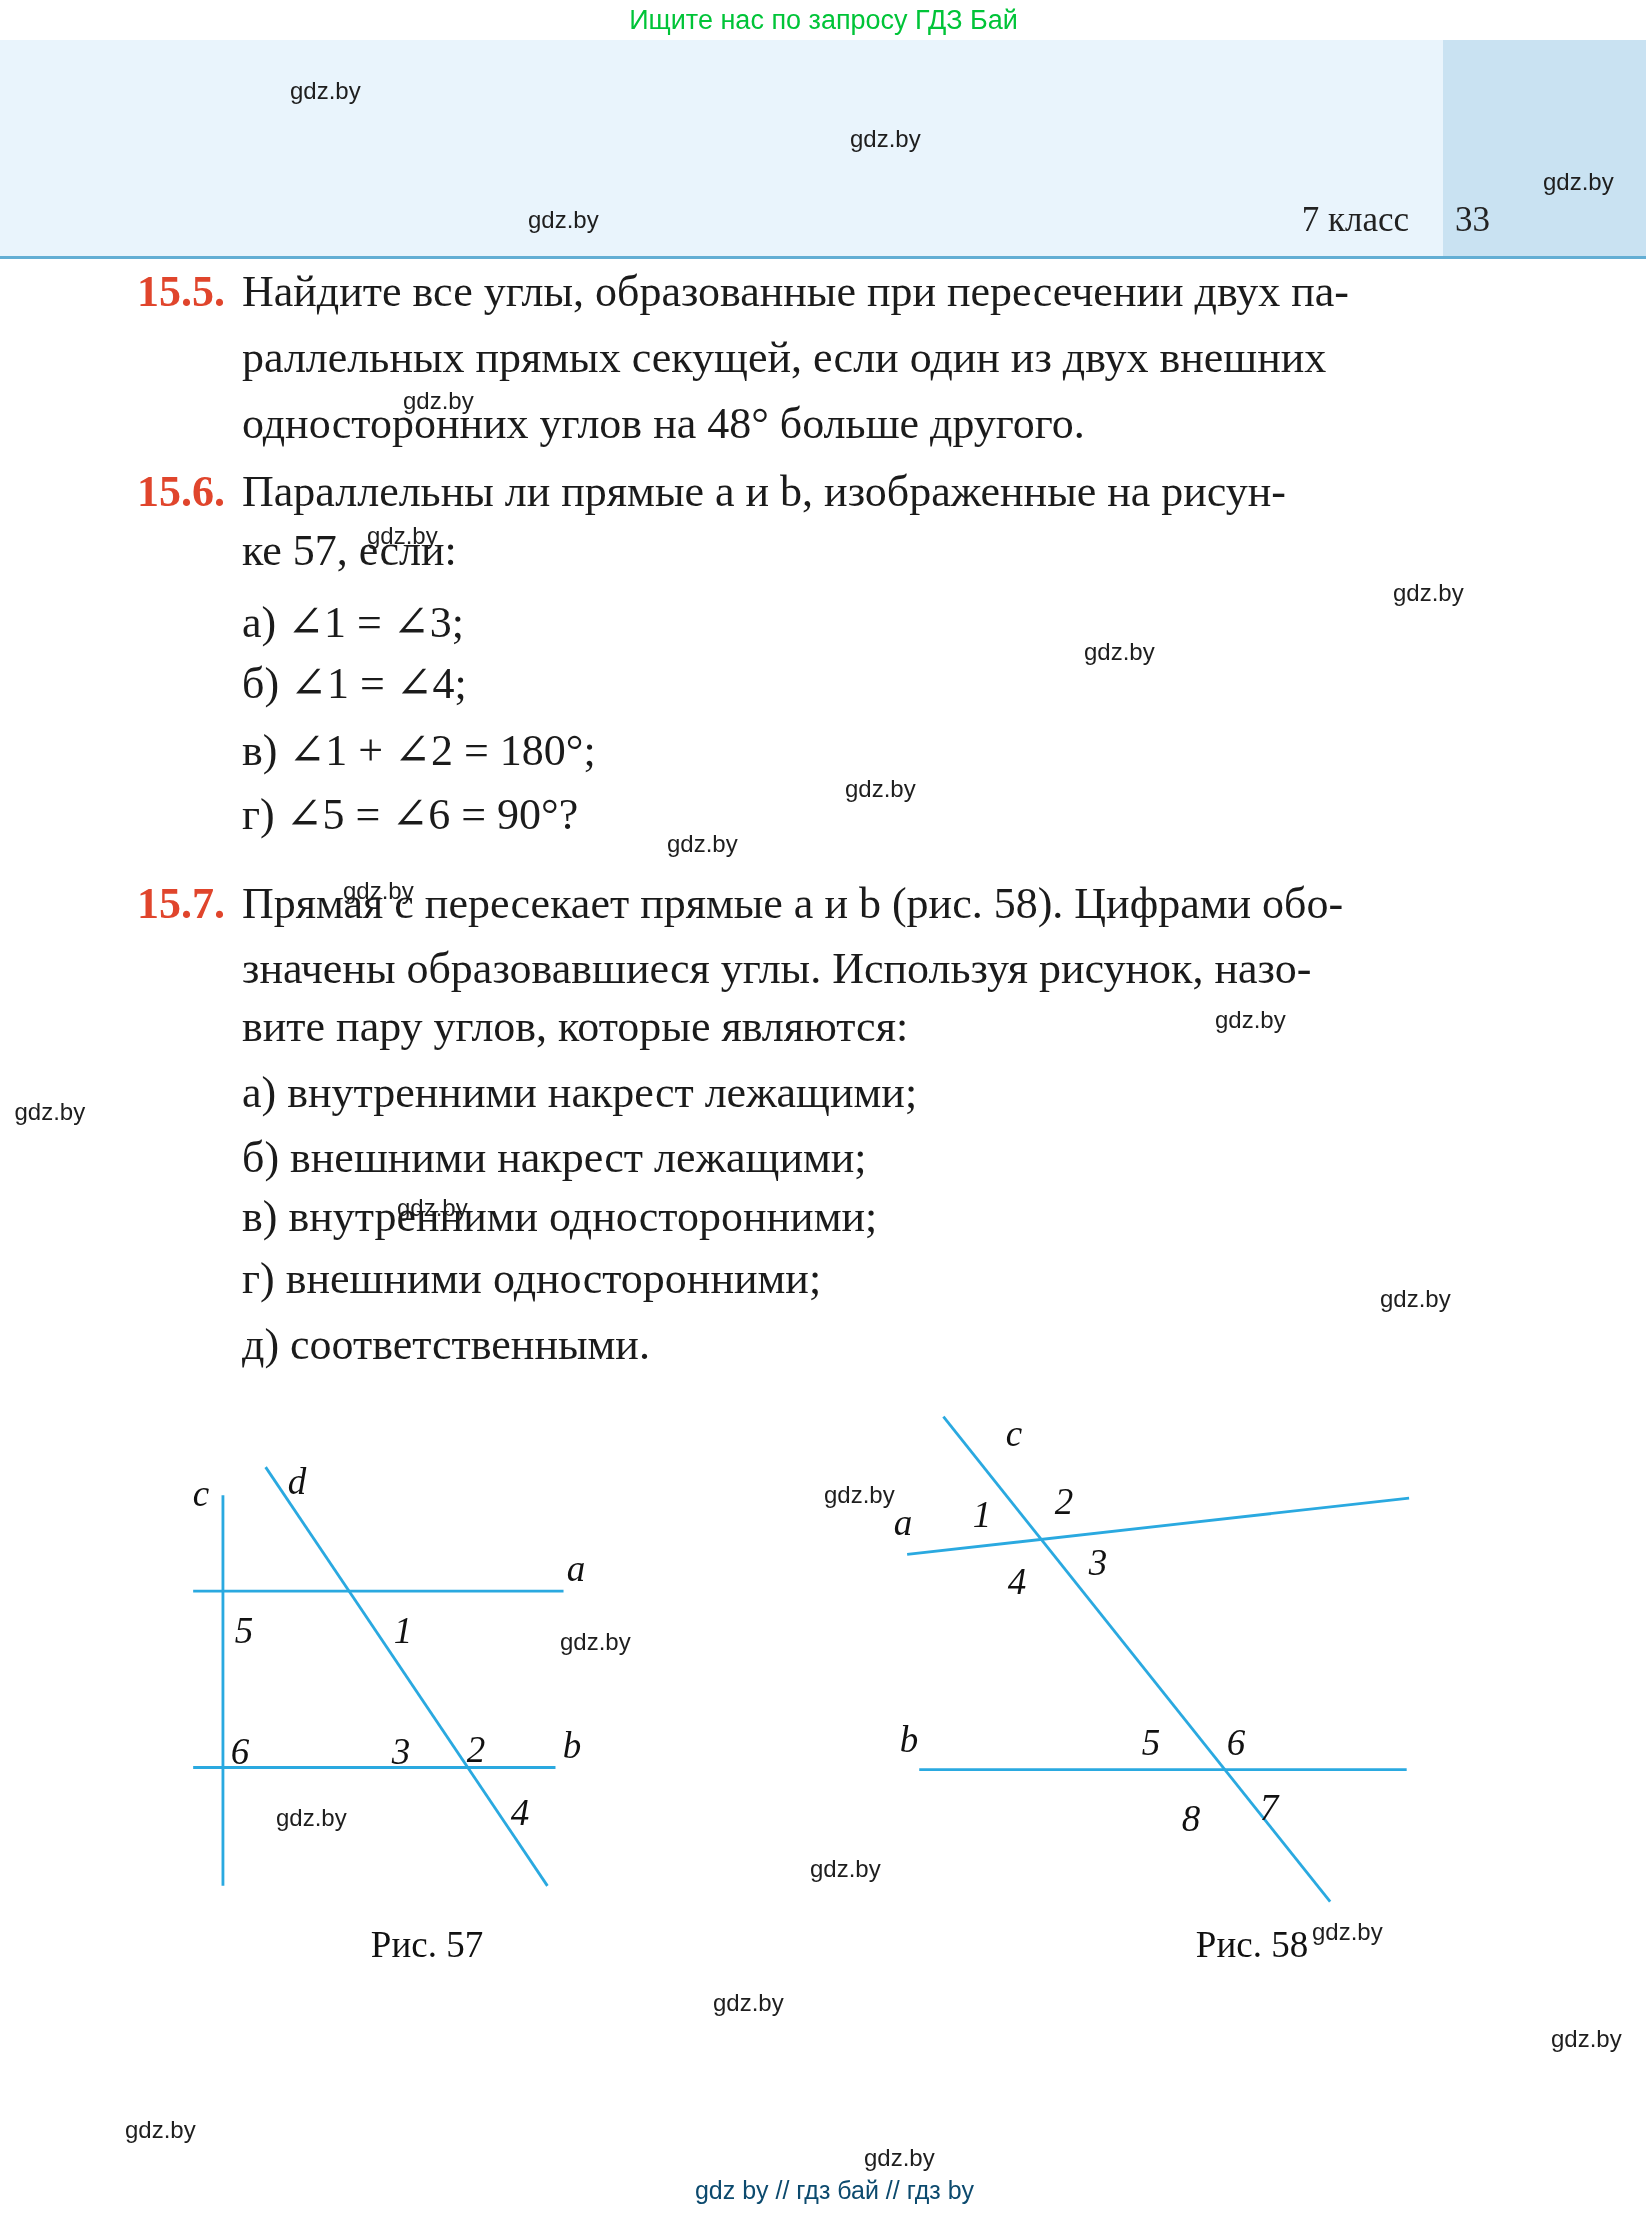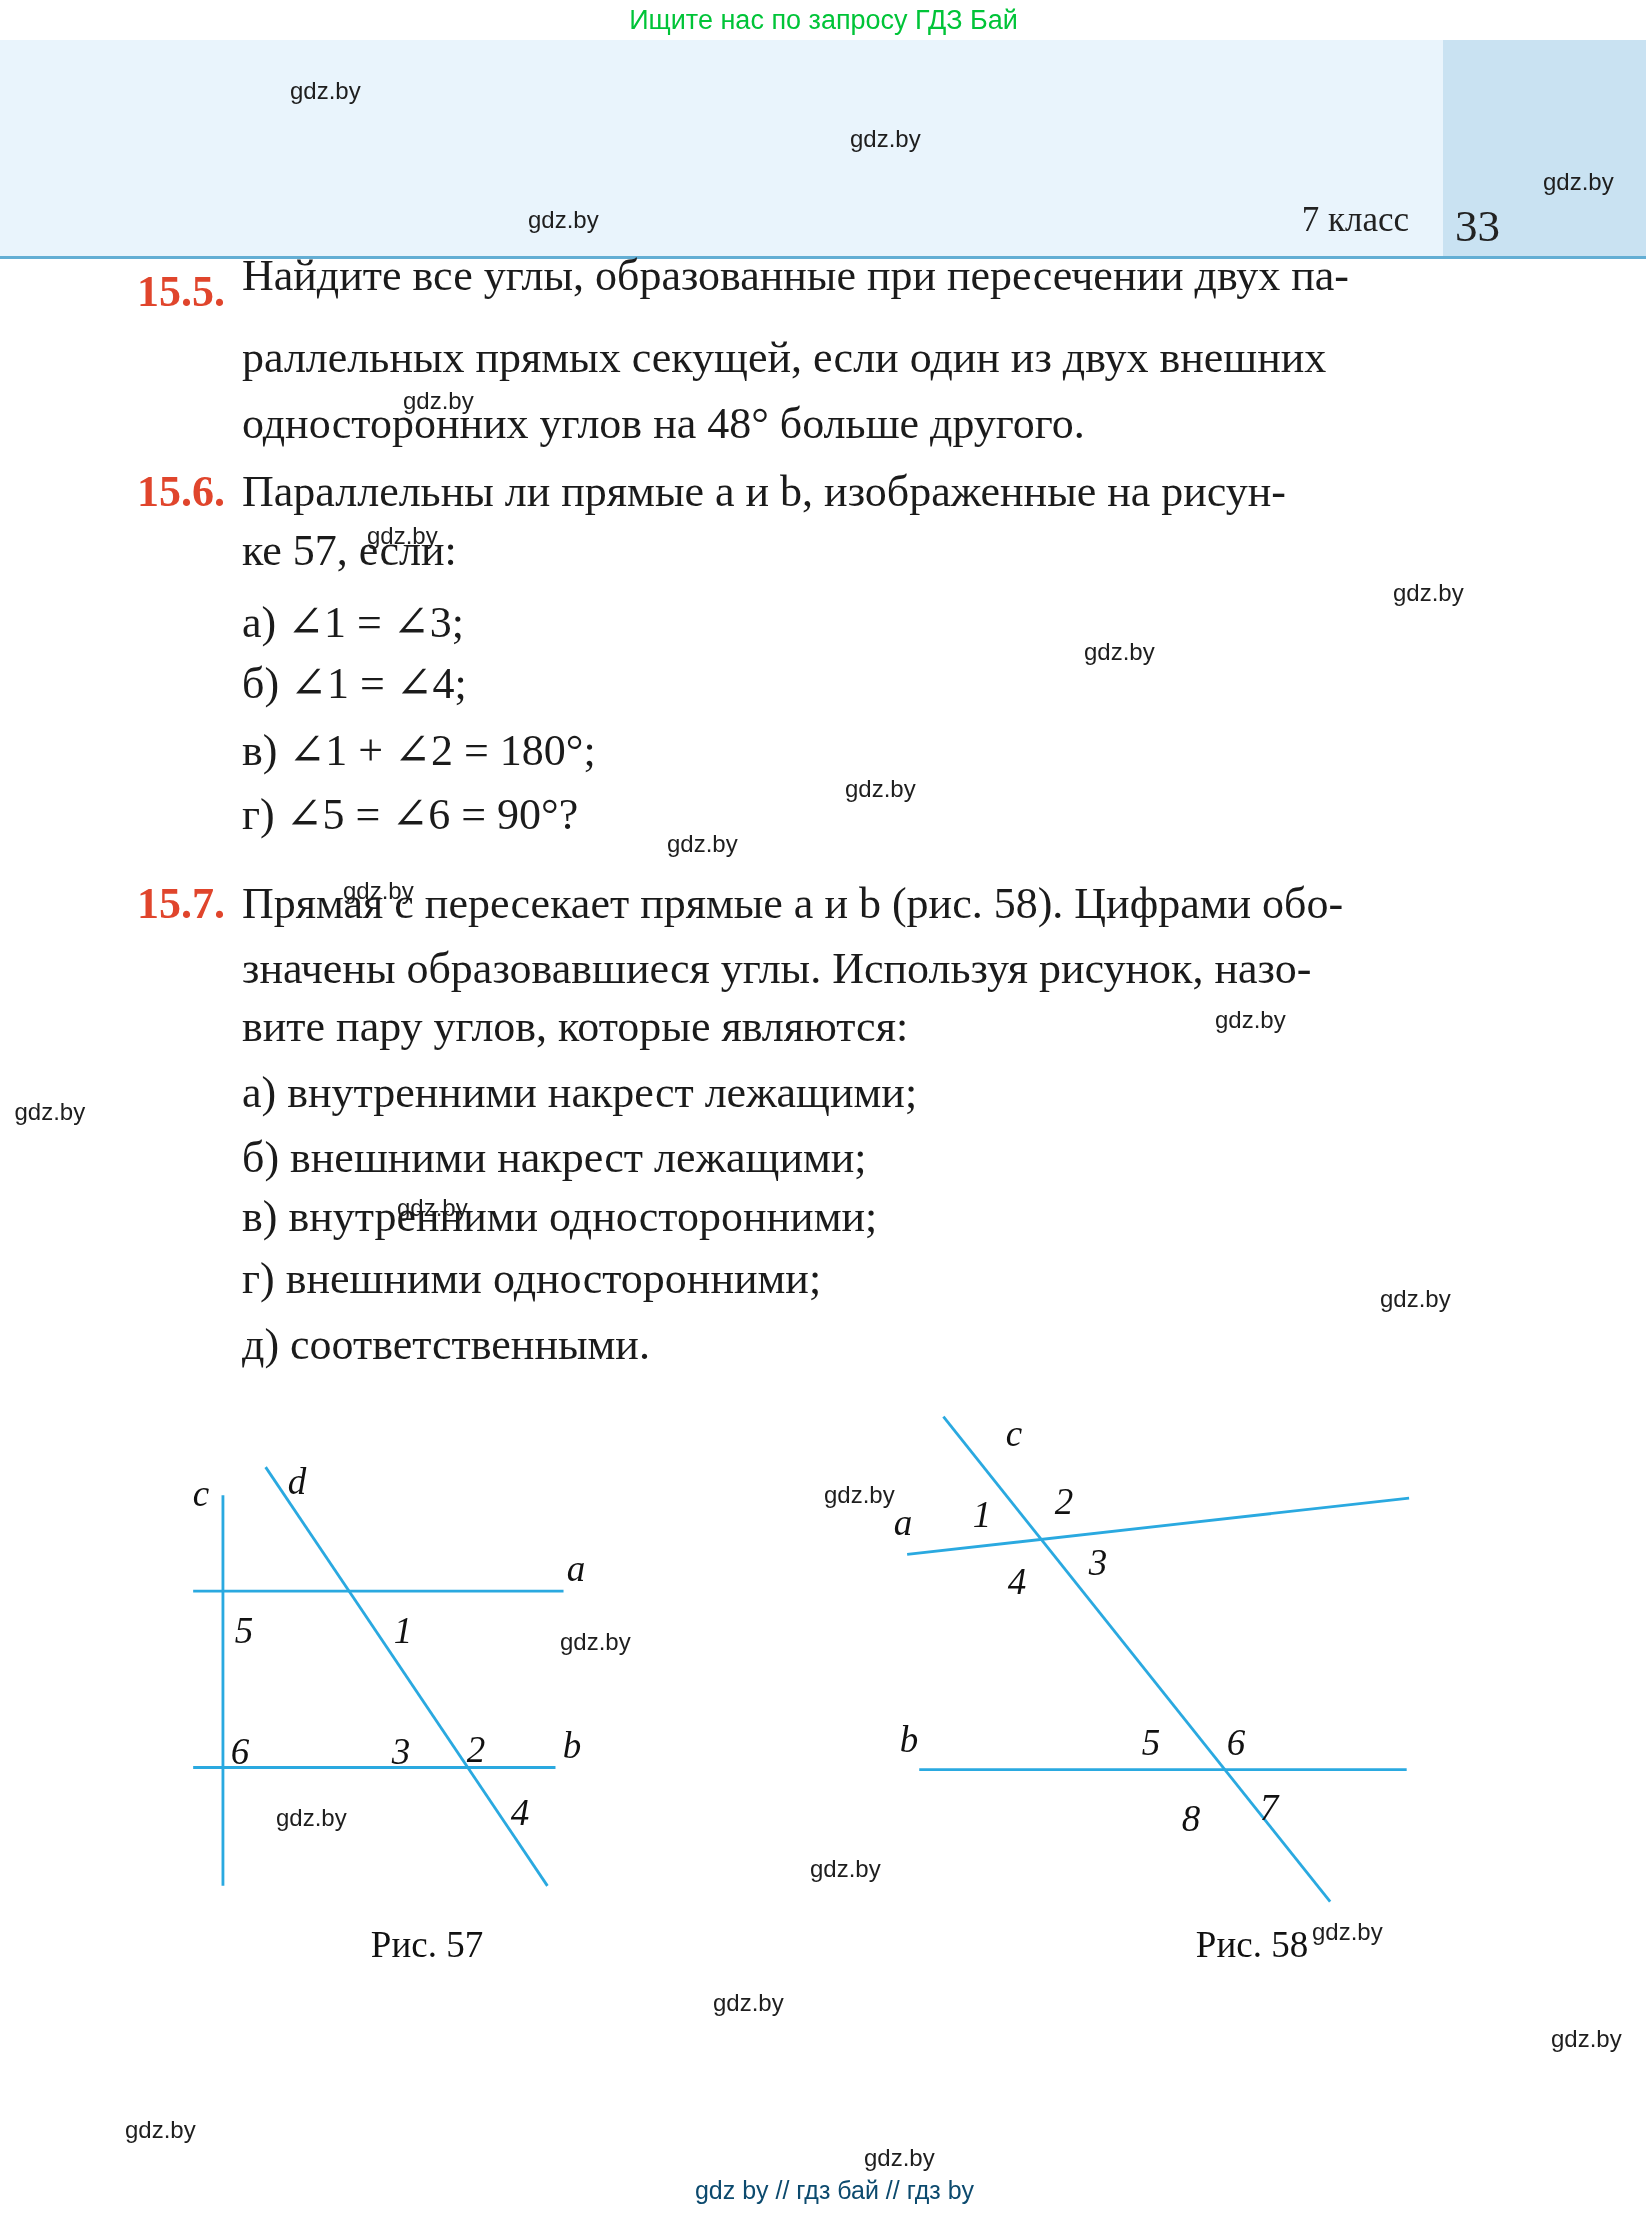--- a/index.html
+++ b/index.html
@@ -7,21 +7,21 @@
     position:relative;width:1647px;height:2216px;background:#ffffff;
     font-family:"Liberation Serif","DejaVu Serif",serif;color:#1b1b1b;overflow:hidden;
   }
   .banner{
     position:absolute;top:4.8px;left:0;width:100%;text-align:center;
     font-family:"Liberation Sans","DejaVu Sans",sans-serif;font-size:27px;color:#00c438;
   }
   .header-band{position:absolute;top:40px;left:0;width:1647px;height:216px;background:#e9f4fc;}
   .page-box{position:absolute;top:40px;left:1443px;width:204px;height:216px;background:#c9e2f2;}
   .grade{position:absolute;top:200px;right:238px;font-size:35px;color:#222;}
-  .page-num{position:absolute;top:200px;left:1455px;font-size:45px;color:#222;}
+  .page-num{position:absolute;top:200px;left:1455px;font-size:35px;color:#222;}
   .rule{position:absolute;top:256px;left:0;width:1647px;height:3.2px;background:#63aed4;}
   .wm{
     position:absolute;font-family:"Liberation Sans","DejaVu Sans",sans-serif;
     font-size:24px;color:#1e1e1e;white-space:nowrap;
   }
   .pnum{position:absolute;left:137px;font-weight:bold;color:#e0452c;font-size:44px;white-space:nowrap;}
   .tline{position:absolute;left:242px;font-size:44px;white-space:nowrap;}
   .fig-svg{position:absolute;}
   .flabel{
     position:absolute;font-style:italic;font-size:37px;color:#111;
@@ -70,21 +70,21 @@
   <span class="wm" style="left:560px;top:1628px">gdz.by</span>
   <span class="wm" style="left:276px;top:1804px">gdz.by</span>
   <span class="wm" style="left:810px;top:1855px">gdz.by</span>
   <span class="wm" style="left:1312px;top:1918px">gdz.by</span>
   <span class="wm" style="left:713px;top:1989px">gdz.by</span>
   <span class="wm" style="left:1551px;top:2025px">gdz.by</span>
   <span class="wm" style="left:125px;top:2116px">gdz.by</span>
   <span class="wm" style="left:864px;top:2144px">gdz.by</span>
 
   <div class="pnum" style="top:266px">15.5.</div>
-  <div class="tline" style="top:250px">Найдите все углы, образованные при пересечении двух па-</div>
+  <div class="tline" style="top:266px">Найдите все углы, образованные при пересечении двух па-</div>
   <div class="tline" style="top:332px">раллельных прямых секущей, если один из двух внешних</div>
   <div class="tline" style="top:398px">односторонних углов на 48° больше другого.</div>
 
   <div class="pnum" style="top:466px">15.6.</div>
   <div class="tline" style="top:466px">Параллельны ли прямые a и b, изображенные на рисун-</div>
   <div class="tline" style="top:525px">ке 57, если:</div>
   <div class="tline" style="top:596px">а) ∠1 = ∠3;</div>
   <div class="tline" style="top:657px">б) ∠1 = ∠4;</div>
   <div class="tline" style="top:724px">в) ∠1 + ∠2 = 180°;</div>
   <div class="tline" style="top:788px">г) ∠5 = ∠6 = 90°?</div>

